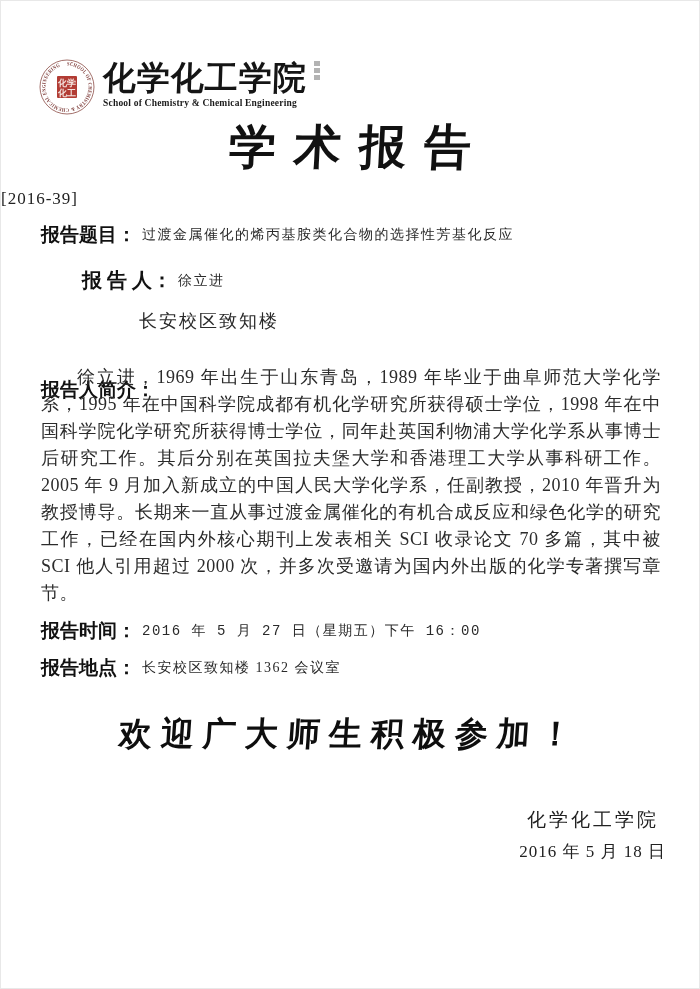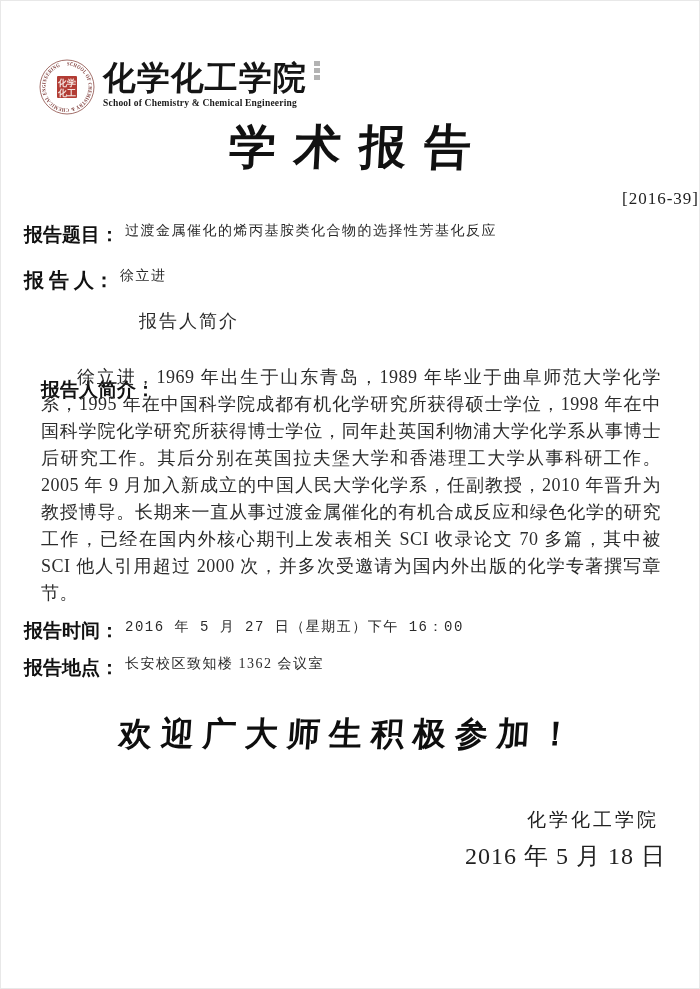--- a/index.html
+++ b/index.html
@@ -65,49 +65,49 @@
     line-height: 56px;
     font-weight: 900;
     letter-spacing: 18px;
     text-indent: 18px;
     color: #111;
     transform: skewX(-3deg);
   }
   .issue-no {
     position: absolute;
     top: 188px; left: 0; right: 0;
-    text-align: right;
+    text-align: left;
     font-size: 17px;
     letter-spacing: 1px;
     color: #222;
   }
 
   
   .field-row {
     position: absolute;
-    left: 23px; right: 38px;
+    left: 40px; right: 38px;
     display: flex;
-    align-items: flex-start;
+    align-items: center;
   }
   .field-label {
     flex: 0 0 auto;
     font-weight: 700;
     font-size: 19px;
     color: #111;
     white-space: pre;
   }
   .field-value {
     font-size: 14px;
     color: #2a2a2a;
     letter-spacing: 1.5px;
     padding-left: 6px;
     white-space: pre;
   }
   .row-topic      { top: 221px; }
-  .row-speaker    { top: 266px; }
+  .row-speaker    { top: 266px; margin-left: 41px; }
   .row-speaker .field-label { font-size: 20px; }
   .affiliation {
     position: absolute;
     top: 308px; left: 138px;
     font-size: 18px;
     letter-spacing: 2px;
     color: #2a2a2a;
   }
   .bio-label {
     position: absolute;
@@ -145,21 +145,21 @@
   .footer-sign {
     position: absolute;
     top: 806px; right: 40px;
     font-size: 19px;
     letter-spacing: 3px;
     color: #222;
   }
   .footer-date {
     position: absolute;
     top: 839px; right: 33px;
-    font-size: 24px;
+    font-size: 17px;
     letter-spacing: 1px;
     color: #222;
     white-space: pre;
     margin-left: 31px;
   }
 </style>
 </head>
 <body>
 
 <div class="page">
@@ -194,21 +194,21 @@
   <div class="field-row row-topic">
     <span class="field-label">报告题目：</span>
     <span class="field-value">过渡金属催化的烯丙基胺类化合物的选择性芳基化反应</span>
   </div>
 
   <div class="field-row row-speaker">
     <span class="field-label">报 告 人：</span>
     <span class="field-value">徐立进</span>
   </div>
 
-  <div class="affiliation">报告人简介</div>
+  <div class="affiliation">长安校区致知楼</div>
 
   <div class="bio-label">报告人简介：</div>
   <div class="bio-text">徐立进，1969 年出生于山东青岛，1989 年毕业于曲阜师范大学化学系，1995 年在中国科学院成都有机化学研究所获得硕士学位，1998 年在中国科学院化学研究所获得博士学位，同年赴英国利物浦大学化学系从事博士后研究工作。其后分别在英国拉夫堡大学和香港理工大学从事科研工作。2005 年 9 月加入新成立的中国人民大学化学系，任副教授，2010 年晋升为教授博导。长期来一直从事过渡金属催化的有机合成反应和绿色化学的研究工作，已经在国内外核心期刊上发表相关 SCI 收录论文 70 多篇，其中被 SCI 他人引用超过 2000 次，并多次受邀请为国内外出版的化学专著撰写章节。</div>
 
   <div class="field-row row-time">
     <span class="field-label">报告时间：</span>
     <span class="field-value">2016 年 5 月 27 日（星期五）下午 16：00</span>
   </div>
 
   <div class="field-row row-venue">

